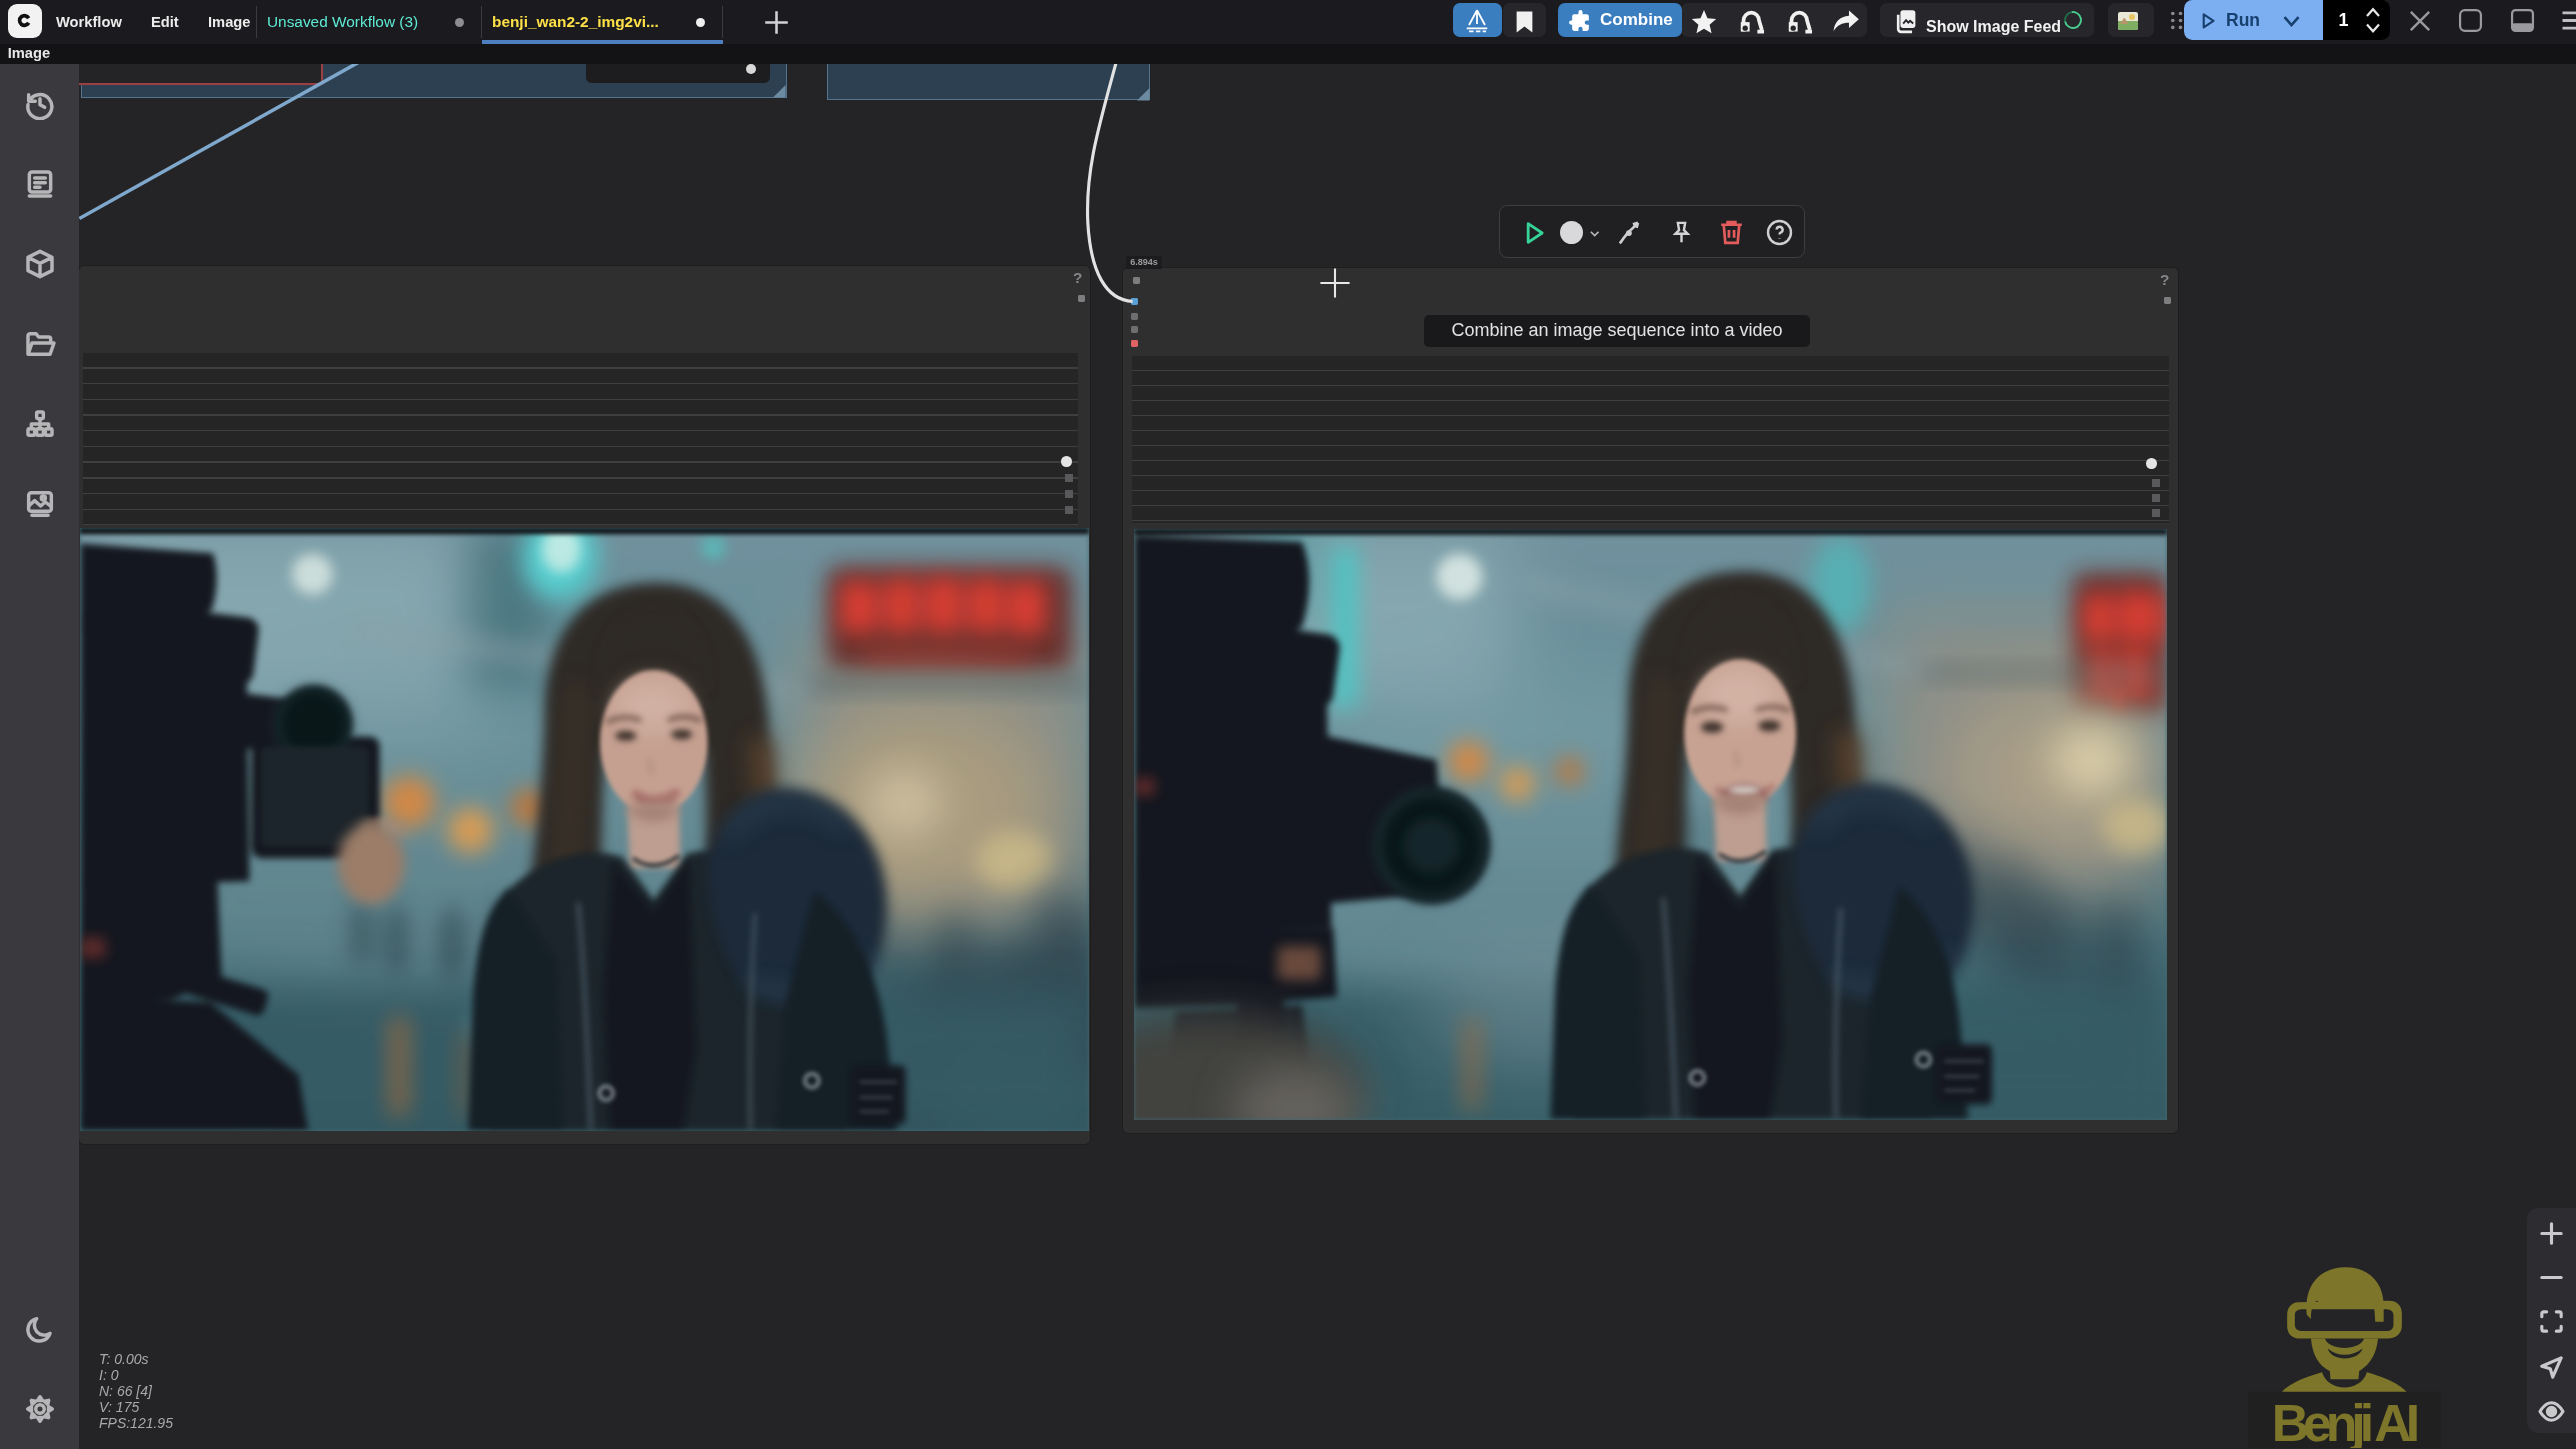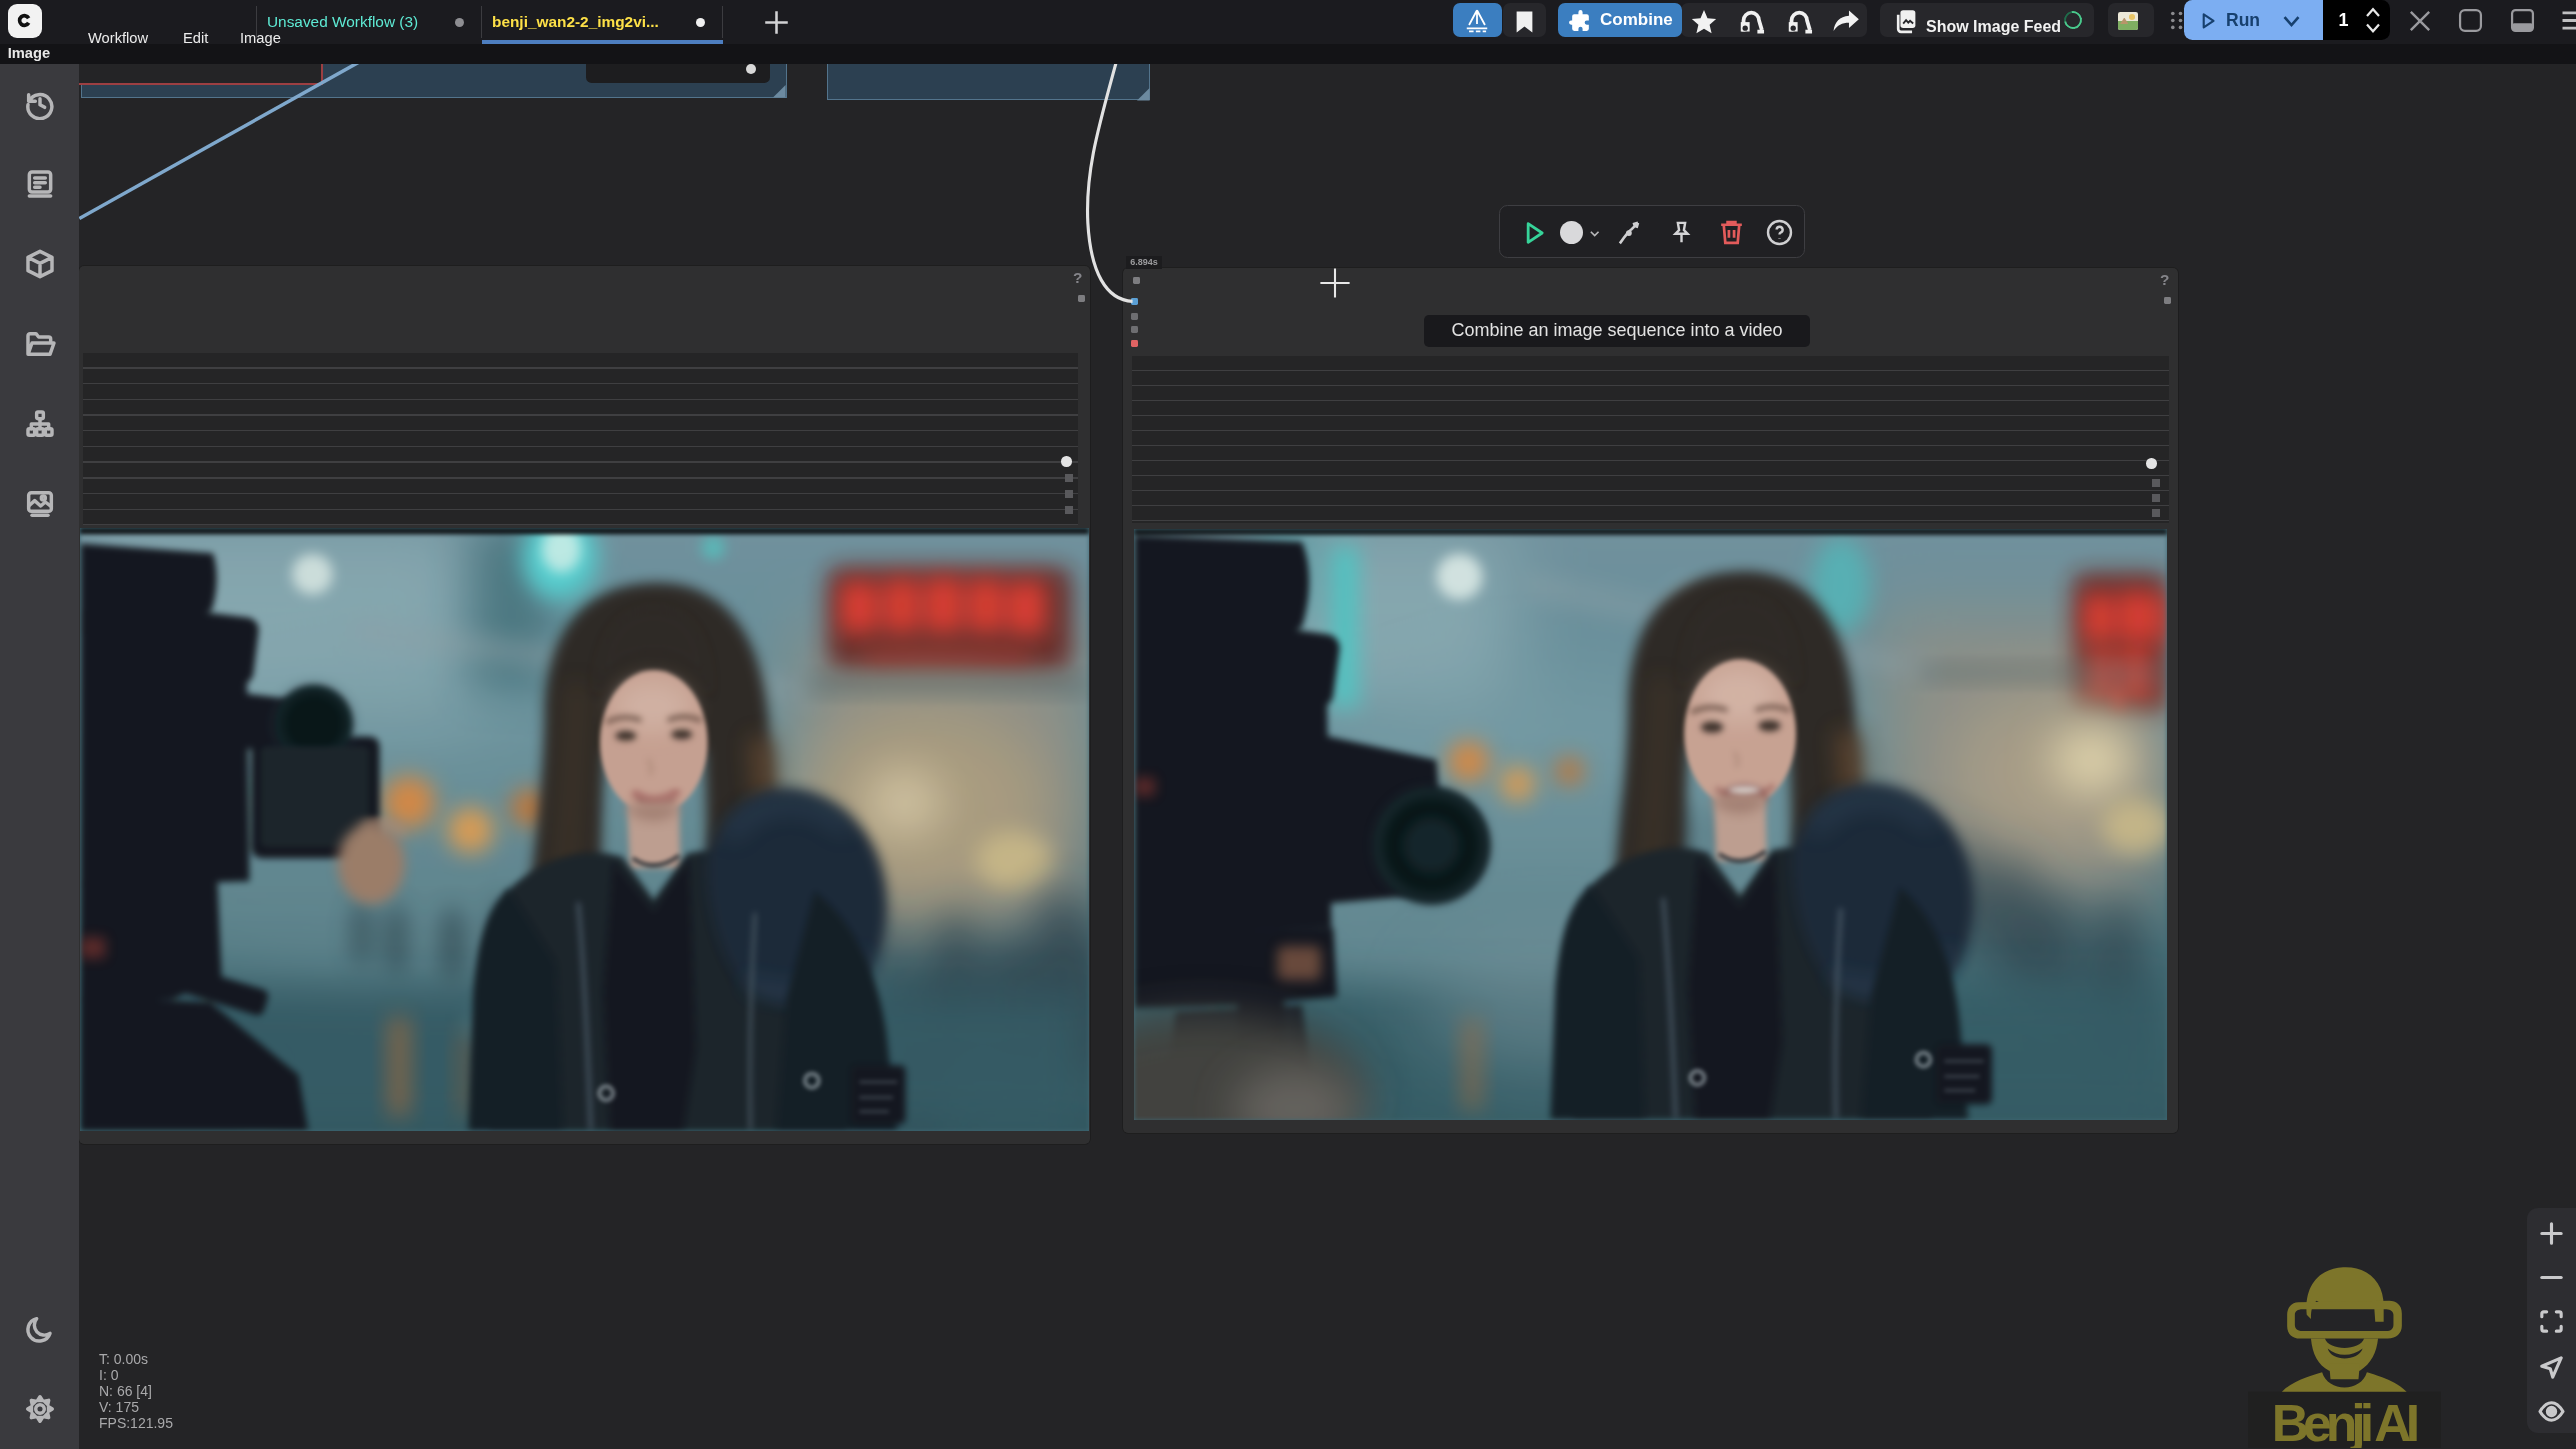--- a/index.html
+++ b/index.html
@@ -4,21 +4,21 @@
 <style>
   * { margin:0; padding:0; box-sizing:border-box; }
   html,body { width:2576px; height:1449px; overflow:hidden; background:#242426; }
   body { font-family:"Liberation Sans", sans-serif; position:relative; }
   .abs { position:absolute; }
 
   
   #topbar { left:0; top:0; width:2576px; height:44px; background:#1b1b1f; z-index:40; }
   #idlebar { left:0; top:44px; width:2576px; height:19.6px; background:#131316; z-index:40; color:#e8e8e8; font-weight:bold; font-size:14.7px; line-height:19.6px; padding-left:7.7px; }
   #logo { left:8.4px; top:3.5px; width:34px; height:34px; background:#f2f2f2; border-radius:9px; }
-  .menu { top:16px; height:44px; line-height:44px; color:#ececec; font-weight:normal; font-size:14.7px;margin-left:32px; }
+  .menu { top:0; height:44px; line-height:44px; color:#ececec; font-weight:bold; font-size:14.7px; }
   .tabtxt { top:0; height:44px; line-height:44px; font-size:15.4px; }
   #tabline { left:482px; top:40px; width:241px; height:3.5px; background:#4d7ec0; }
   .topbtn { top:2.8px; height:34px; border-radius:7px; background:#27272b; }
   .bluebtn { background:#3b7ec0; }
   #runbtn { left:2184px; top:0px; width:139px; height:40px; background:#7caef2; border-radius:8.4px 0 0 8.4px; }
   #cntbox { left:2323px; top:0px; width:67px; height:40px; background:#000; border-radius:0 8.4px 8.4px 0; color:#fff; font-weight:bold; font-size:18px; }
 
   
   #sidebar { left:0; top:64px; width:79px; height:1385px; background:#3a3a3e; z-index:30; }
   .sico { position:absolute; left:24px; width:32px; height:32px; }
@@ -28,21 +28,21 @@
   .node { background:#2f2f30; border-radius:4.9px; box-shadow:0 0 0 0.7px #1c1c1c; }
   .rows { position:absolute; background:#252526; }
   .slot { position:absolute; width:7px; height:7px; border-radius:1.4px; background:#7d7d80; }
   .qmark { position:absolute; color:#85858a; font-size:15.4px; font-weight:bold; }
 
   
   #ftoolbar { left:1499px; top:205px; width:306px; height:53px; background:#202023; border:1.4px solid #3e3e42; border-radius:8.4px; z-index:35; }
 
   #tooltip { left:1424px; top:315px; width:386px; height:31.5px; background:rgba(24,24,27,0.95); border-radius:4.9px; color:#e2e2e2; font-size:18px; line-height:31.5px; text-align:center; z-index:36; }
 
-  #stats { left:99px; top:1351px; color:#a9a9ab; font-size:14px; line-height:16px; z-index:10; white-space:pre; }
+  #stats { left:99px; top:1351px; color:#a9a9ab; font-size:14px; line-height:16px; z-index:10; white-space:pre;font-style:italic; }
 
   
   #minibar { left:2527px; top:1208px; width:49px; height:225px; background:#2d2d31; border-radius:11.2px 0 0 11.2px; z-index:30; }
   .mico { position:absolute; left:9.8px; width:29px; height:29px; }
   .mico svg { width:29px; height:29px; stroke:#c9c9cb; fill:none; stroke-width:2.6; stroke-linecap:round; stroke-linejoin:round; }
 </style>
 </head>
 <body>
 
 <div class="abs" style="left:77px; top:60px; width:246px; height:25px; background:#242426; border:2.8px solid #9c3f42; border-top:none; z-index:7;"></div>

